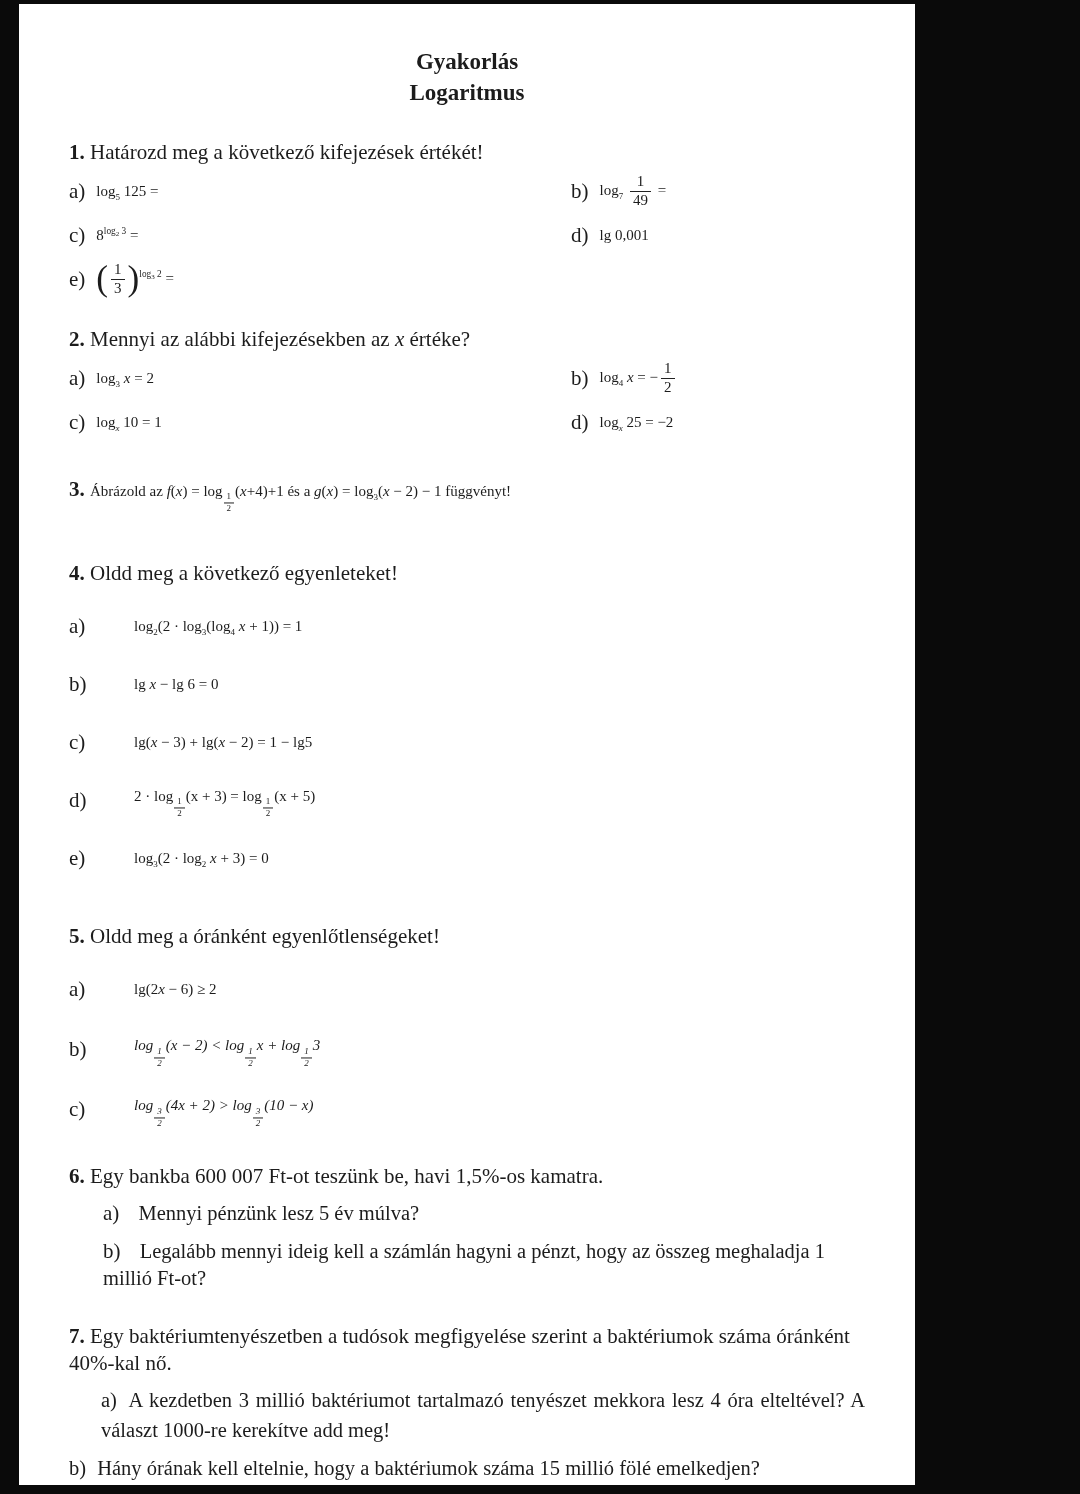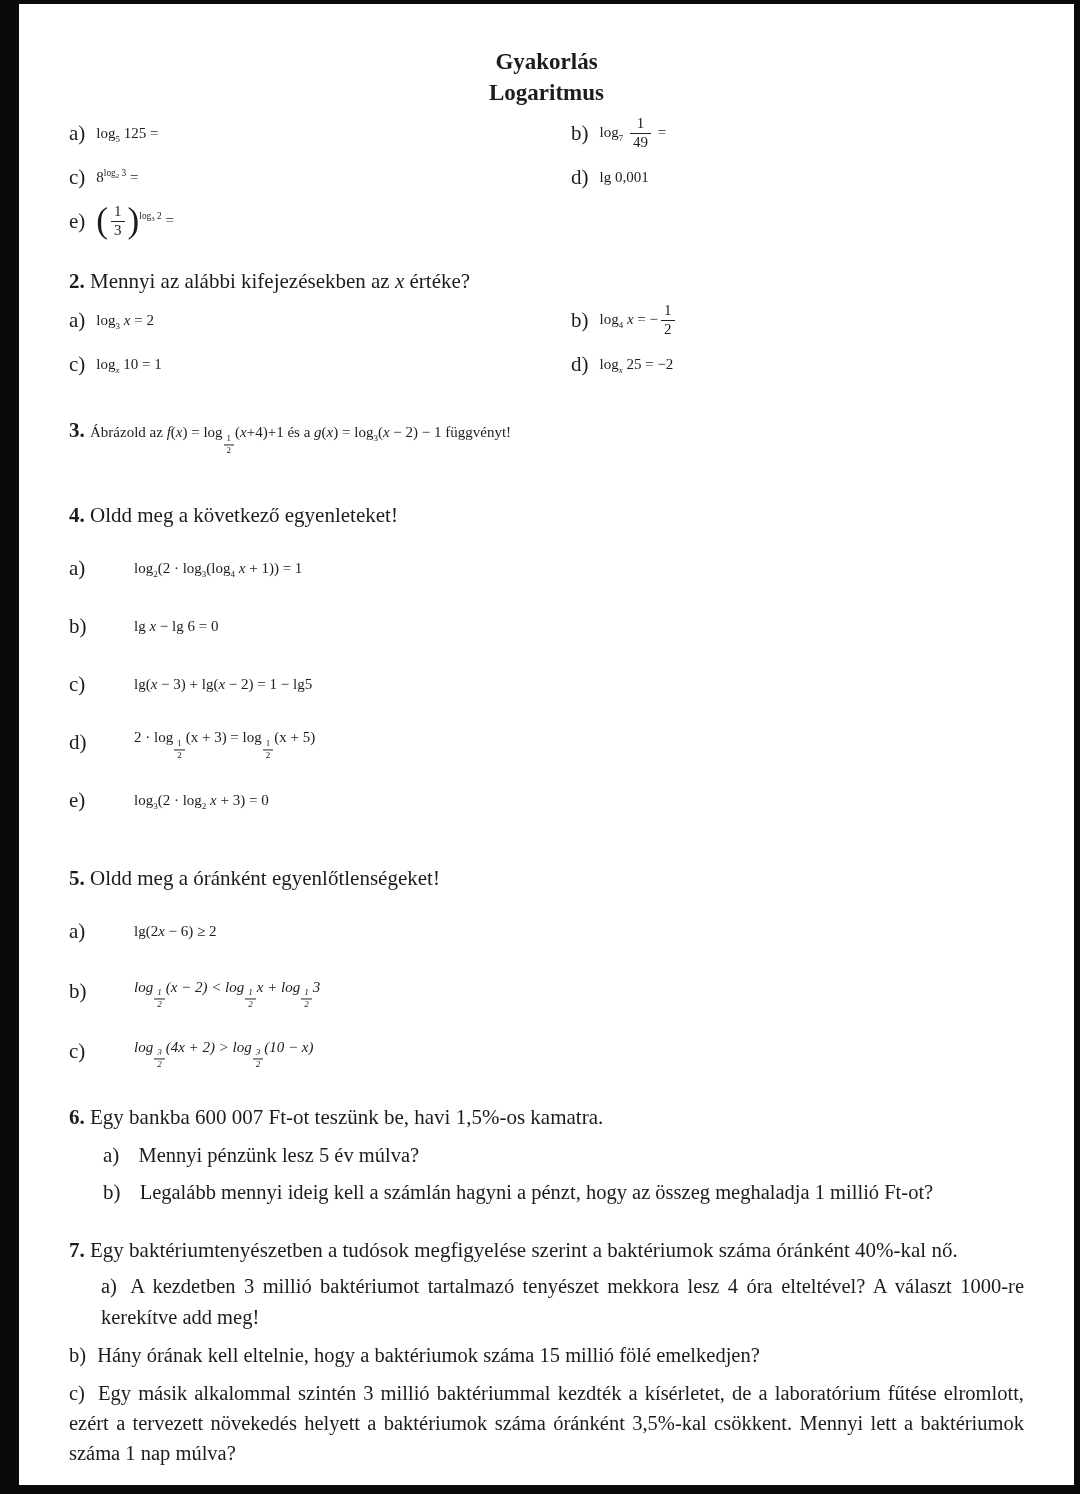--- a/index.html
+++ b/index.html
@@ -4,21 +4,21 @@
 <style>
   html,body{margin:0;padding:0;}
   body{
     width:1080px;height:1494px;position:relative;
     background:#0a0a0a;
     font-family:"Liberation Serif","DejaVu Serif",serif;
     color:#1c1c1c;
     -webkit-font-smoothing:antialiased;
   }
   .page{
-    position:absolute;left:19px;top:4px;width:1055px;height:1481px;
+    position:absolute;left:19px;top:4px;width:896px;height:1481px;
     background:#ffffff;box-sizing:border-box;
     padding:42px 50px 0 50px;overflow:hidden;
   }
   .title{text-align:center;font-weight:bold;font-size:23px;line-height:1.35;}
   .heading{font-size:21px;line-height:1.3;}
   .heading b{font-weight:bold;}
   .math{font-size:15px;}
   .lbl{display:inline-block;margin-right:11px;font-size:21px;}
   
   .rows{margin-top:4px;}
@@ -63,20 +63,24 @@
 </head>
 <body>
 
 <div class="page">
 
   <div class="title">
     <div>Gyakorlás</div>
     <div>Logaritmus</div>
   </div>
 
+  <div class="heading" id="h1">
+    <b>1.</b>
+    <span>Határozd meg a következő kifejezések értékét!</span>
+  </div>
   <div class="rows" id="p1">
     <div class="row">
       <div class="cell left">
         <span class="lbl">a)</span>
         <span class="math">log<sub>5</sub> 125 =</span>
       </div>
       <div class="cell right">
         <span class="lbl">b)</span>
         <span class="math">log<sub>7</sub> <span class="frac">
               <span class="fnum">1</span>

